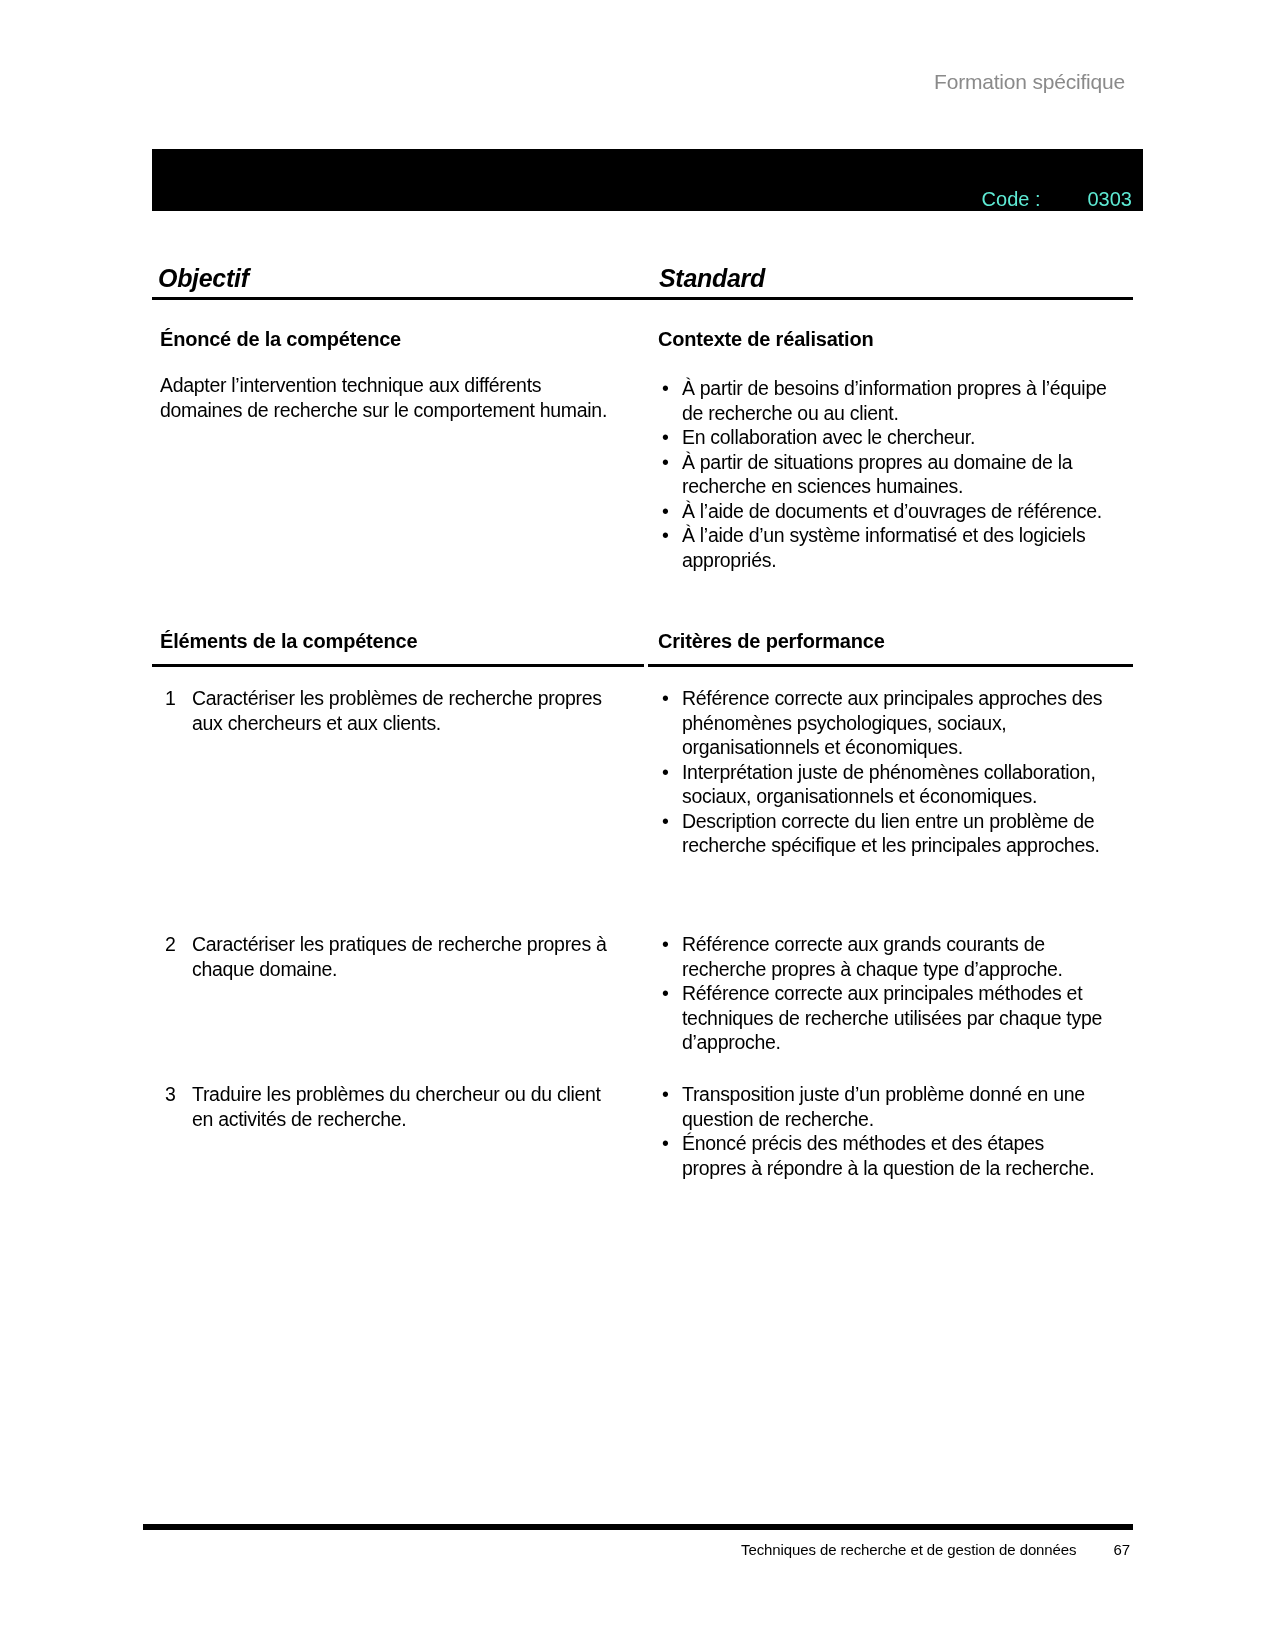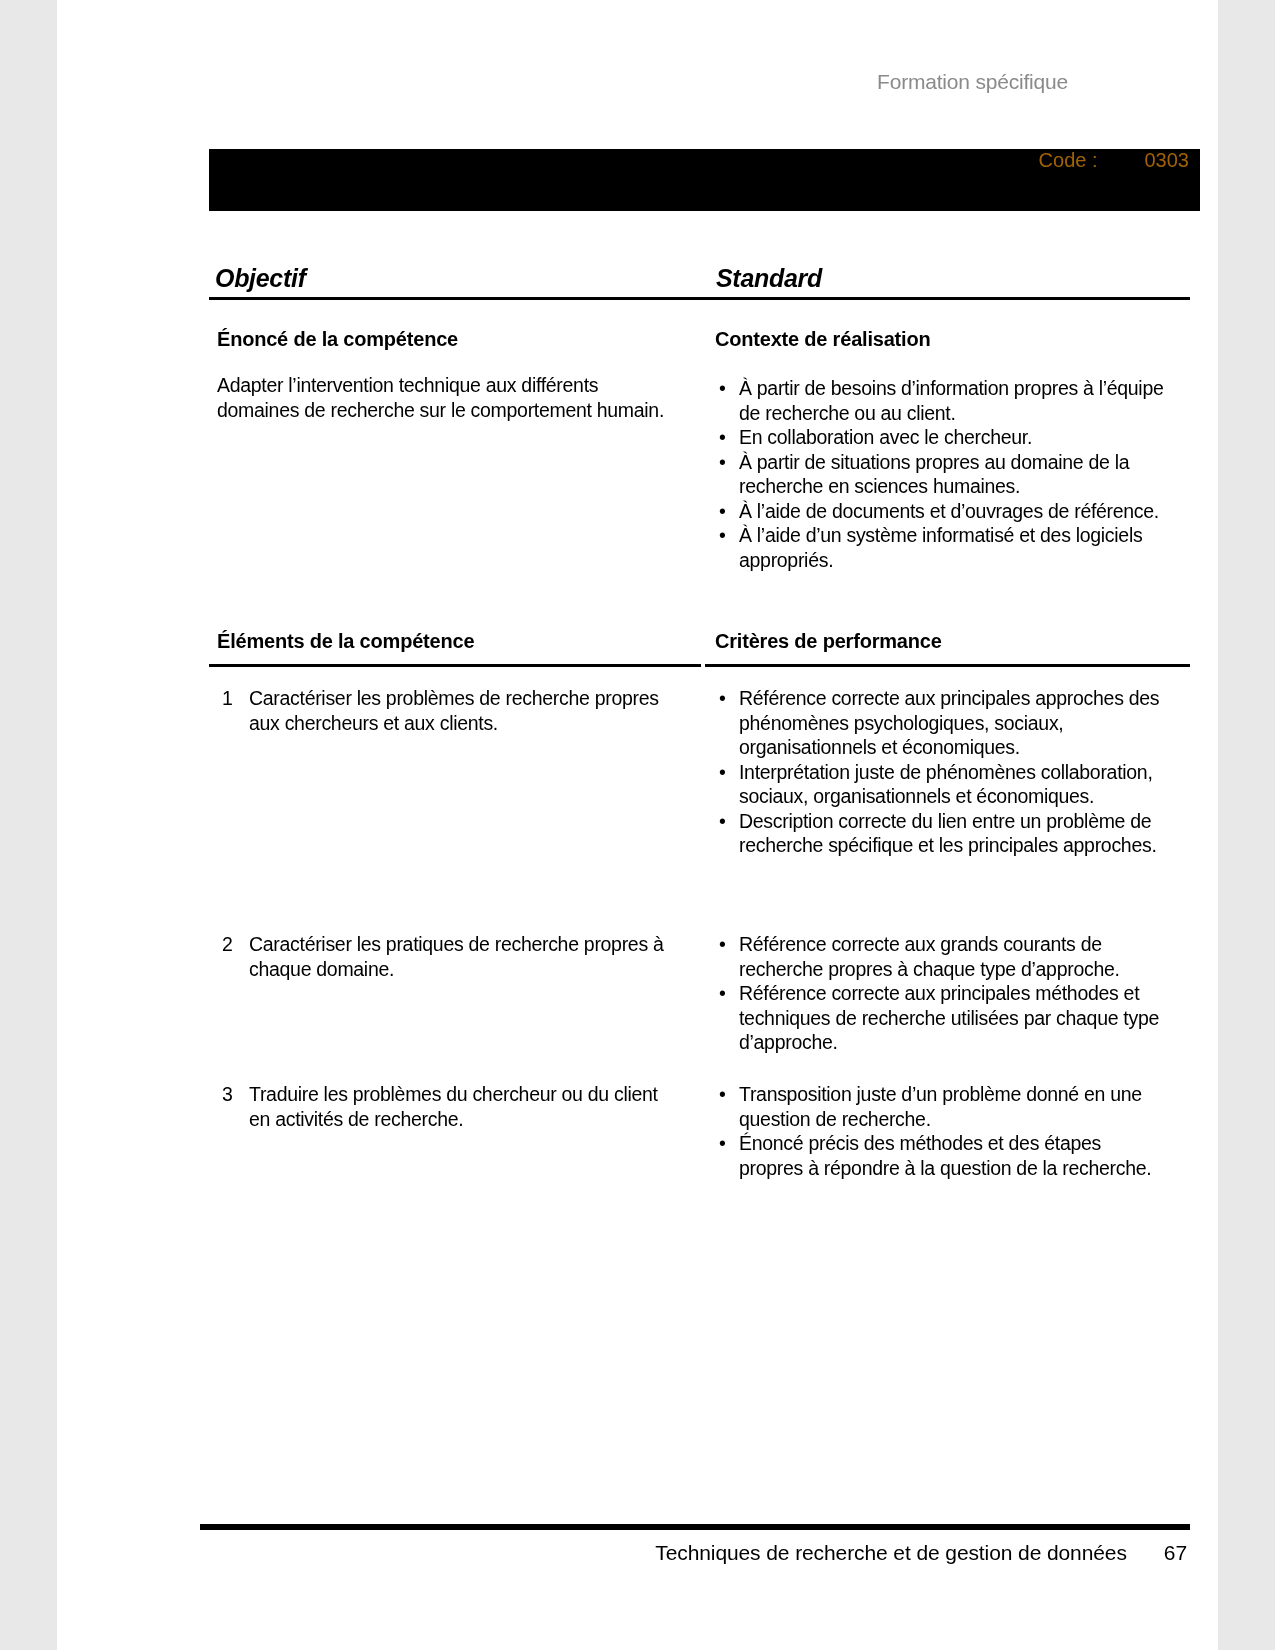--- a/index.html
+++ b/index.html
@@ -1,34 +1,34 @@
 <!DOCTYPE html>
 <html><head>
 <meta charset="utf-8">
 <style>
   html,body{margin:0;padding:0;background:#e8e8e8;}
   .page{
     position:relative;
-    width:1161px;height:1650px;
+    width:1275px;height:1650px;
     margin:0 auto;
     background:#ffffff;
     font-family:"Liberation Sans", sans-serif;
     color:#000;
     overflow:hidden;
   }
   
   .header-label{
     position:absolute;top:70px;right:150px;
     font-size:21px;color:#8a8a8a;letter-spacing:-0.2px;
   }
   
   .code-bar{
     position:absolute;left:152px;top:149px;width:991px;height:62px;
-    background:#000;color:#a16207;
-    display:flex;align-items:flex-start;justify-content:flex-end;
+    background:#000;color:#5eead4;
+    display:flex;align-items:flex-end;justify-content:flex-end;
     gap:47px;padding-right:11px;box-sizing:border-box;
     font-size:20px;
   }
   
   .obj-std-row{
     position:absolute;left:152px;top:259px;width:981px;
     display:flex;
     border-bottom:3px solid #000;
     padding:4px 0 4px 0;
   }
@@ -61,21 +61,21 @@
   .el-row ul.bullets{margin-top:0;}
   .row1{top:686px;}
   .row2{top:932px;}
   .row3{top:1082px;}
   
   .footer-rule{position:absolute;left:143px;top:1524px;width:990px;height:6px;background:#000;}
   .footer-row{
     position:absolute;left:143px;top:1541px;width:990px;
     display:flex;justify-content:flex-end;gap:37px;
     padding-right:3px;box-sizing:border-box;
-    font-size:21px;letter-spacing:-0.1px;
+    font-size:15px;letter-spacing:-0.1px;
   }
 </style>
 </head>
 <body>
 
 <div class="page">
 
   <div class="header-label">Formation spécifique</div>
 
   <div class="code-bar">

